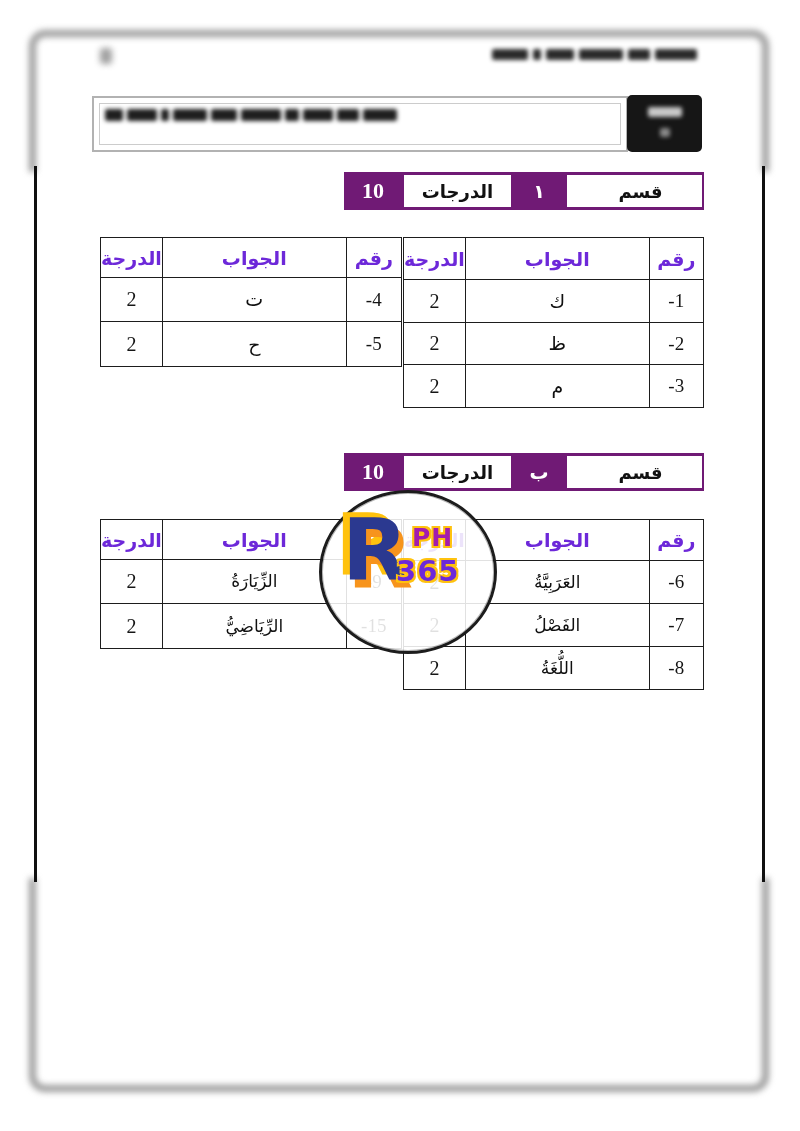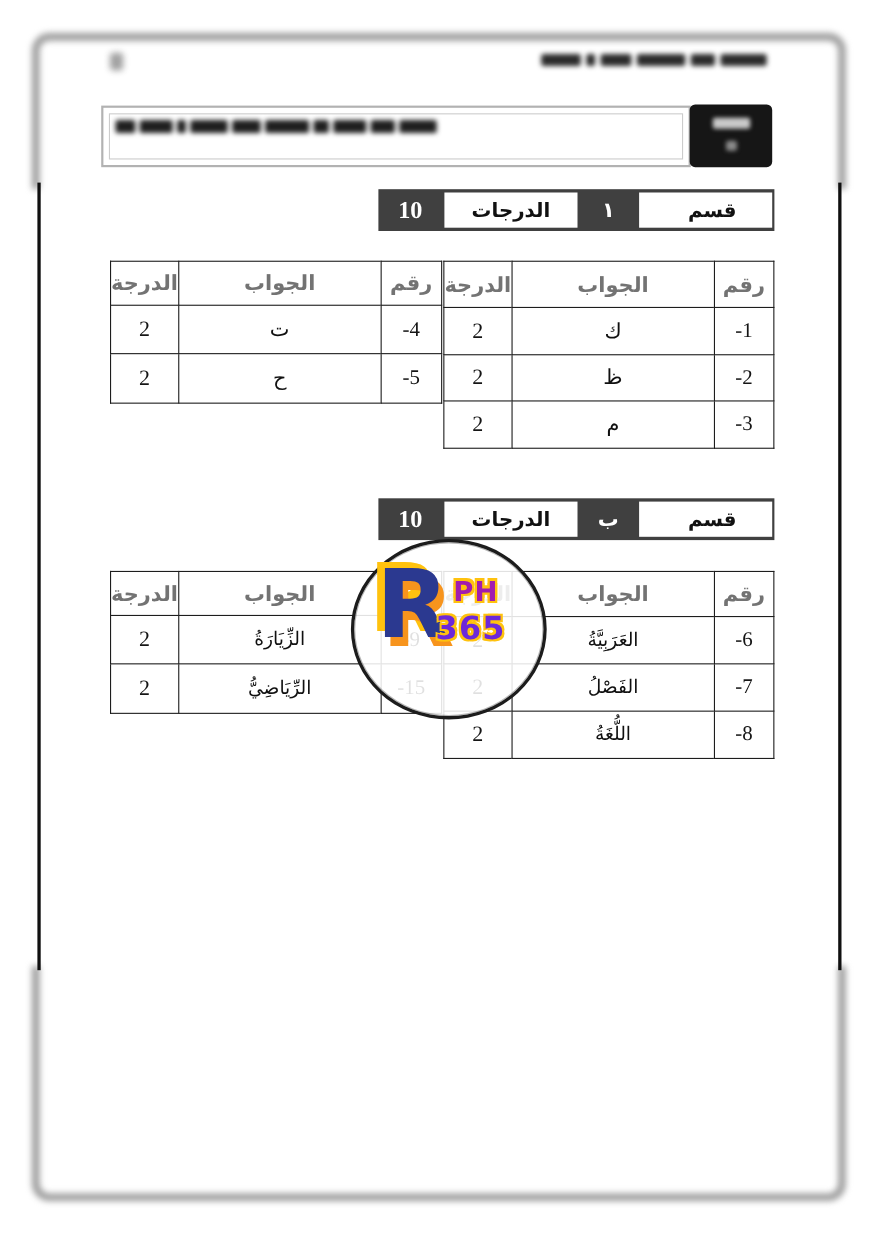--- a/index.html
+++ b/index.html
@@ -27,37 +27,37 @@
   .qbox-inner{position:absolute;left:5px;top:5px;right:5px;bottom:5px;border:1px solid #cccccc;}
   .qtext-blur{position:absolute;left:11px;top:11px;height:13px;display:flex;gap:4px;filter:blur(2.2px);}
   .qtext-blur i{display:block;height:12px;background:#1f1f1f;border-radius:2px;}
   .badge{position:absolute;left:627px;top:95px;width:75px;height:57px;background:#161616;
          border-radius:5px;filter:blur(.6px);}
   .badge i{position:absolute;display:block;border-radius:2px;filter:blur(2px);}
   .badge .b1{left:21px;top:12px;width:34px;height:10px;background:#c9c9c9;}
   .badge .b2{left:33px;top:33px;width:10px;height:9px;background:#8a8a8a;}
 
   
-  .sec-bar{position:absolute;left:344px;width:360px;height:38px;background:#404040;
+  .sec-bar{position:absolute;left:344px;width:360px;height:38px;background:#701a75;
            display:flex;flex-direction:row;box-sizing:border-box;}
   .bar1{top:172px;} .bar2{top:453px;}
   .sec-bar .cell{display:flex;align-items:center;justify-content:center;box-sizing:border-box;}
   .sec-bar .blackc{color:#ffffff;}
   .sec-bar .whitec{background:#ffffff;color:#111111;margin:3px 2px;}
   .c-total{width:58px;font:bold 22px "Liberation Serif",serif;}
-  .c-marks{width:121px;font-weight:bold;font-size:18px;}
+  .c-marks{width:107px;font-weight:bold;font-size:18px;}
   .c-id{width:52px;font-weight:bold;font-size:19px;}
   .c-qism{flex:1;font-weight:bold;font-size:18px;padding-left:12px;}
 
   
   table.anskey{position:absolute;border-collapse:collapse;table-layout:fixed;direction:rtl;
                background:#ffffff;}
   table.anskey td{border:1.6px solid #1d1d1d;text-align:center;vertical-align:middle;
                   padding:0;overflow:hidden;}
-  table.anskey td.h{font-weight:bold;font-size:19px;color:#737373;}
+  table.anskey td.h{font-weight:bold;font-size:19px;color:#6d28d9;}
   table.anskey td.num{direction:ltr;font:19px "Liberation Serif",serif;color:#151515;}
   table.anskey td.mark{font:20px "Liberation Serif",serif;color:#151515;}
   table.anskey td.ans{font-size:19px;color:#101010;line-height:1.7;}
   table.anskey td.ans.word{font-size:17px;}
   .t1r{left:403px;top:237px;} .t1l{left:100px;top:237px;}
   .t2r{left:403px;top:519px;} .t2l{left:100px;top:519px;}
 
   
   .wm{position:absolute;left:319px;top:490px;width:172px;height:158px;border-radius:50%;
       background:rgba(255,255,255,0.87);border:3px solid #1c1c1c;z-index:10;

